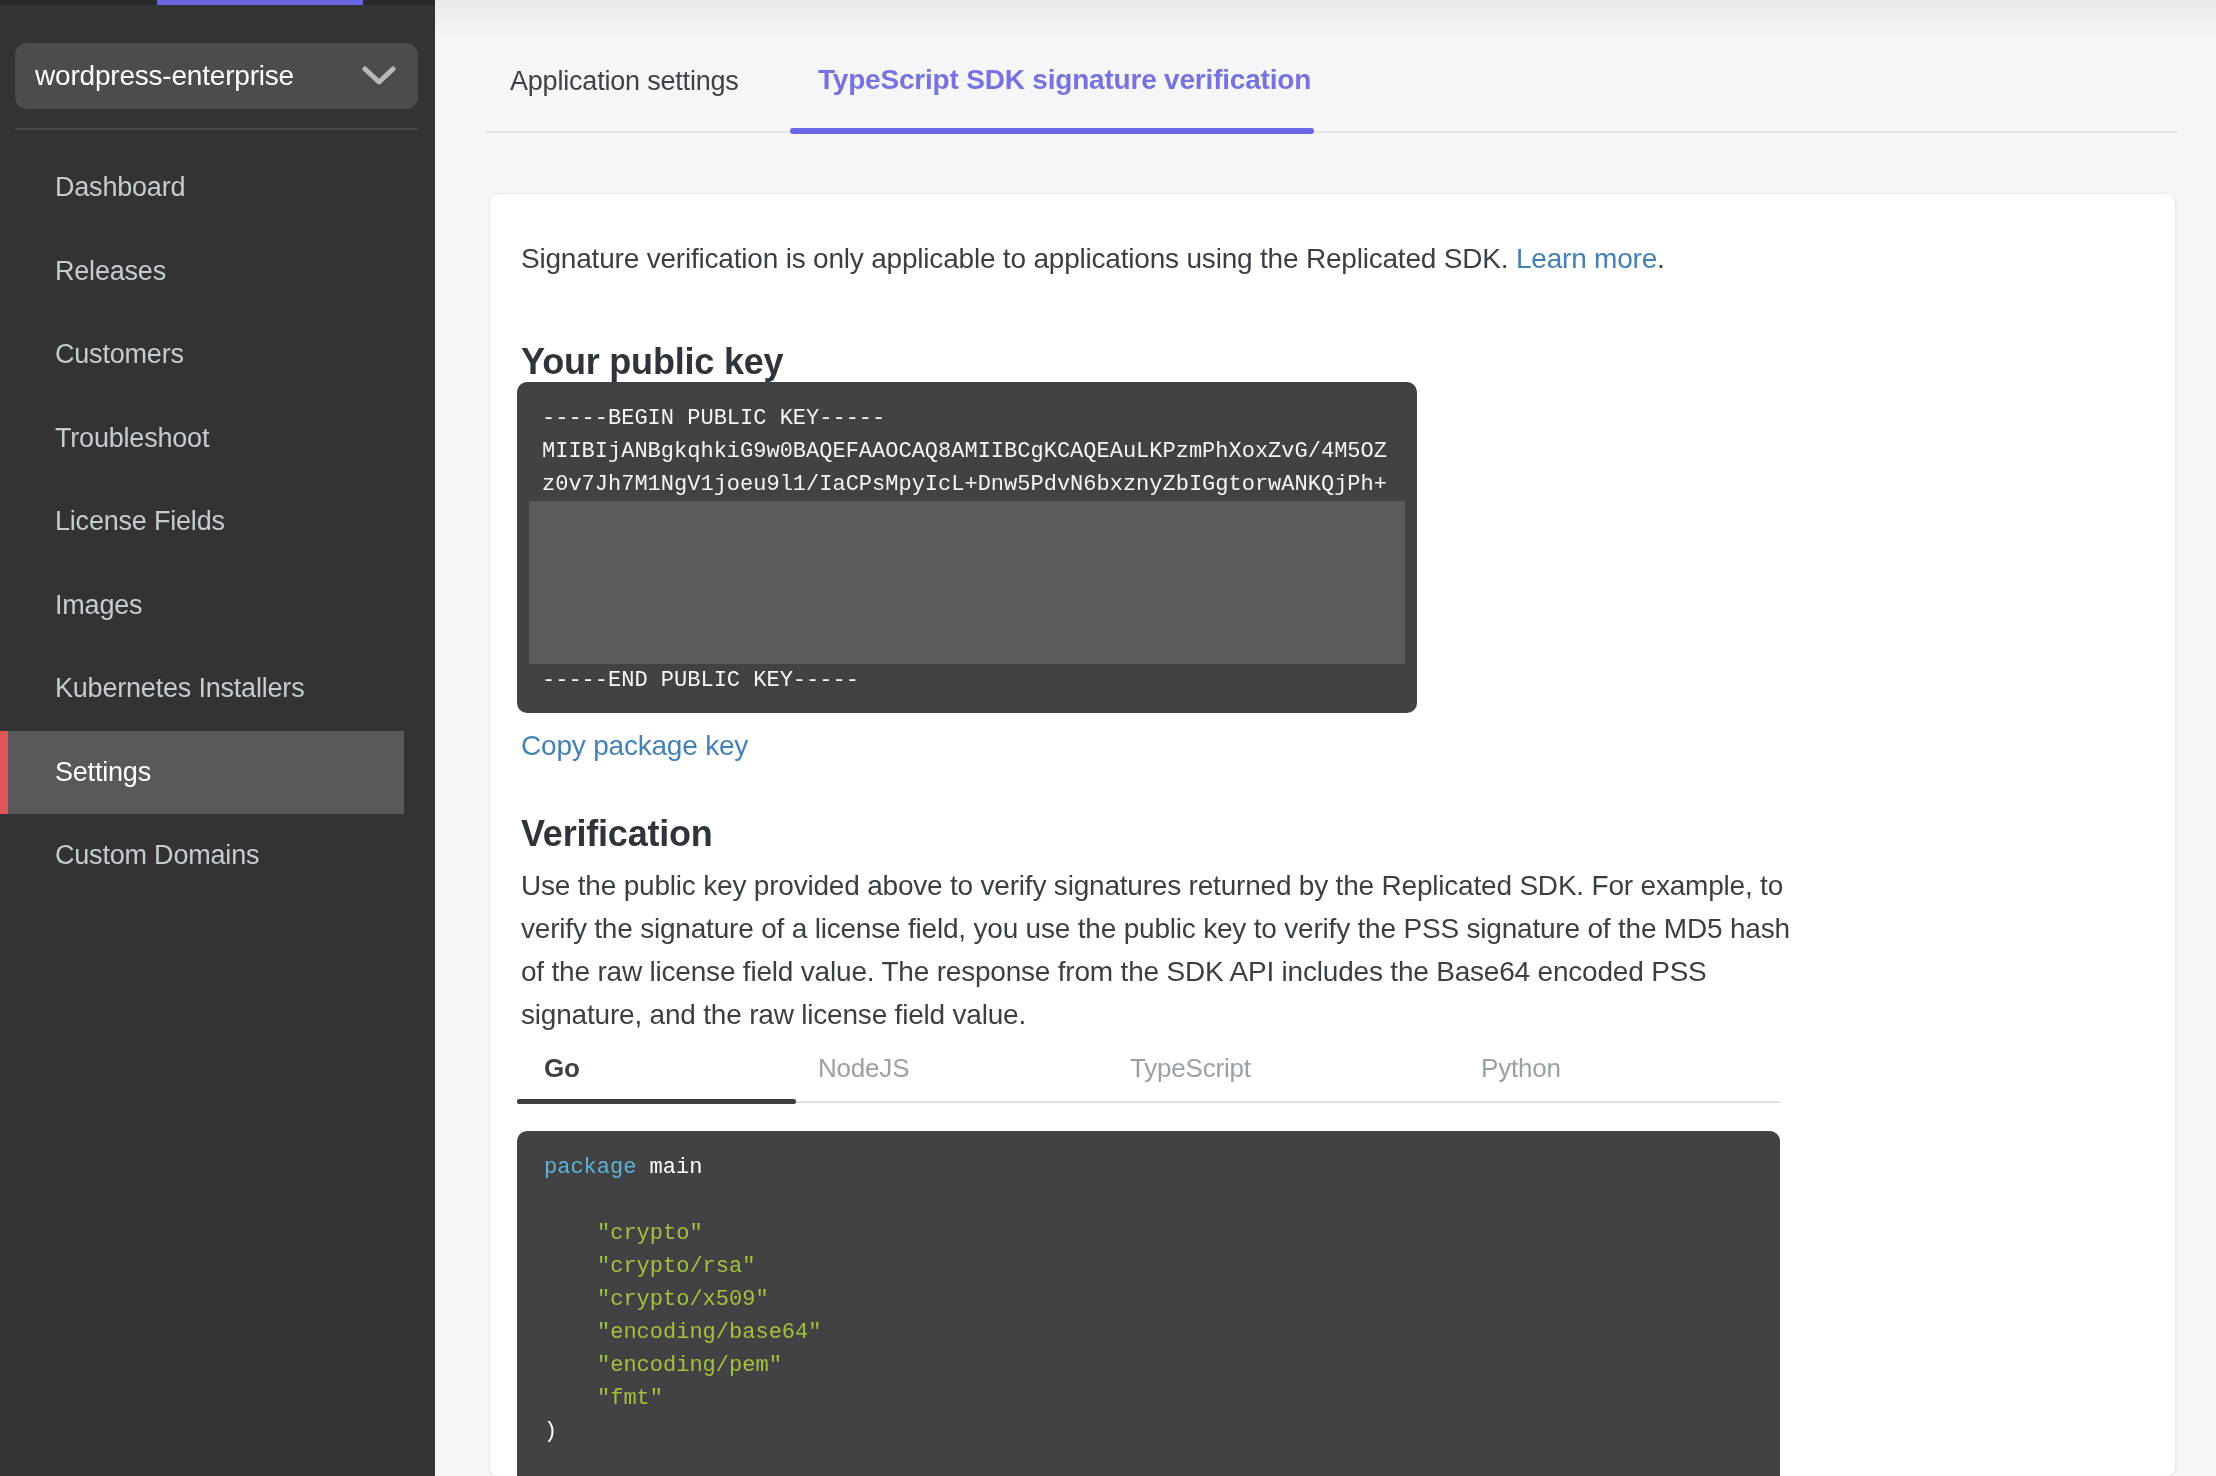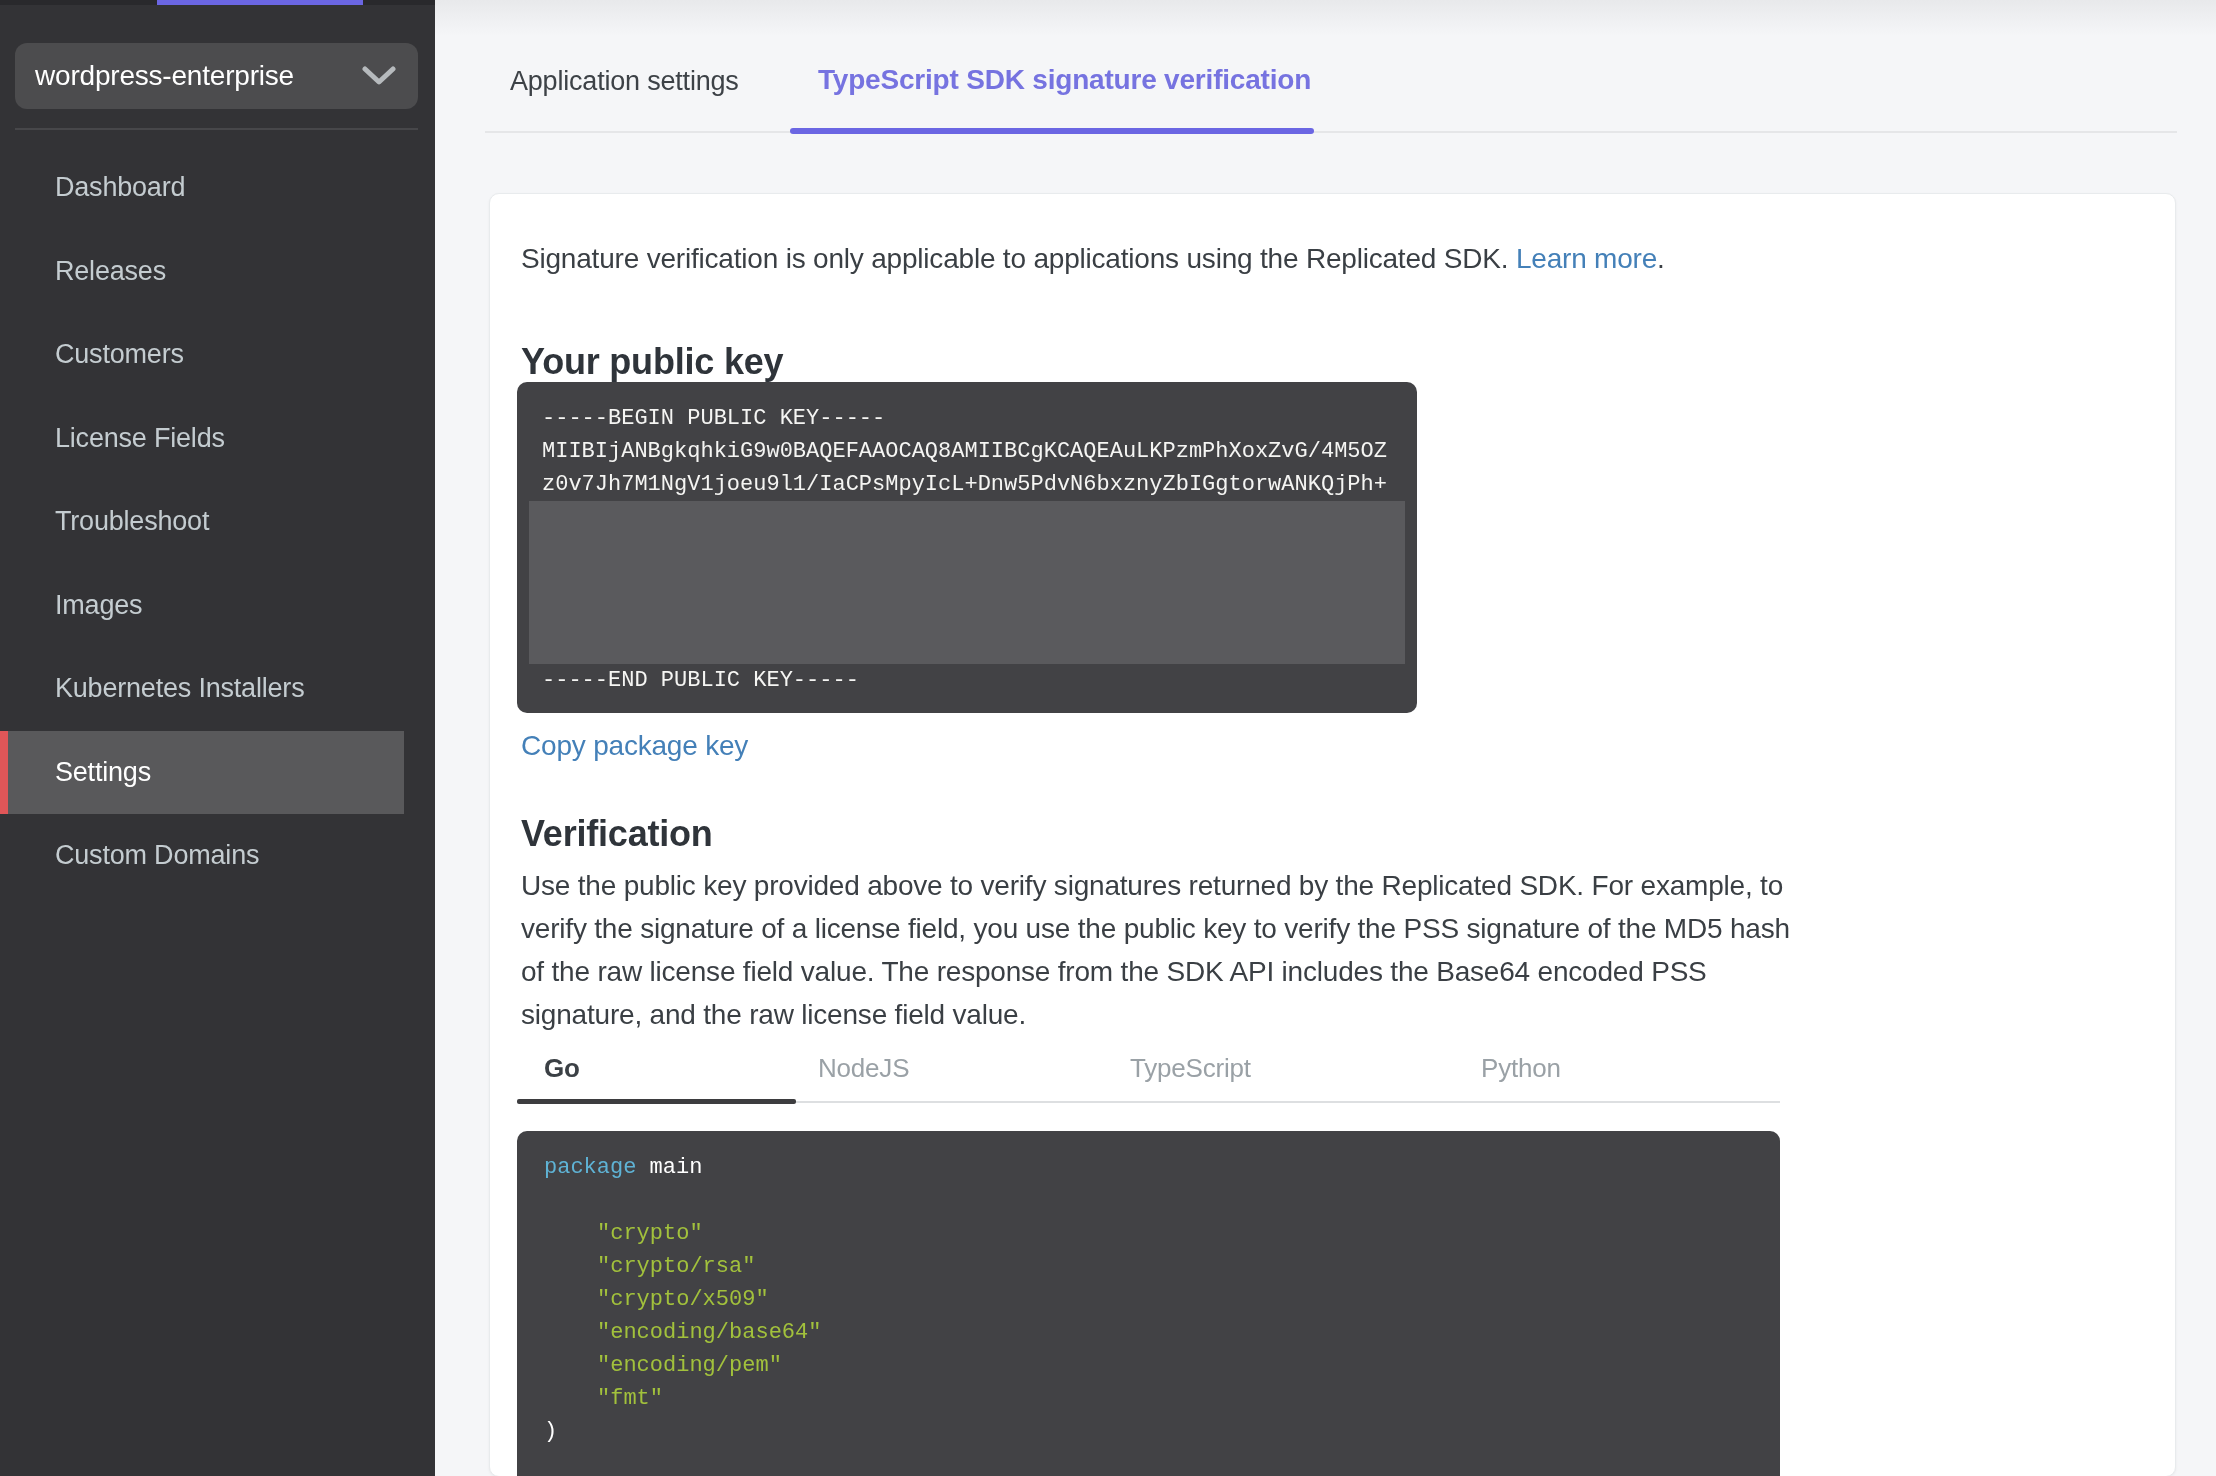--- a/index.html
+++ b/index.html
@@ -106,24 +106,24 @@
     <div class="nav-item">
         <span>Dashboard</span>
       </div>
     <div class="nav-item">
         <span>Releases</span>
       </div>
     <div class="nav-item">
         <span>Customers</span>
       </div>
     <div class="nav-item">
-        <span>License Fields</span>
+        <span>Troubleshoot</span>
       </div>
     <div class="nav-item">
-        <span>Troubleshoot</span>
+        <span>License Fields</span>
       </div>
     <div class="nav-item">
         <span>Images</span>
       </div>
     <div class="nav-item">
         <span>Kubernetes Installers</span>
       </div>
     <div class="nav-item active">
         <span>Settings</span>
       </div>

